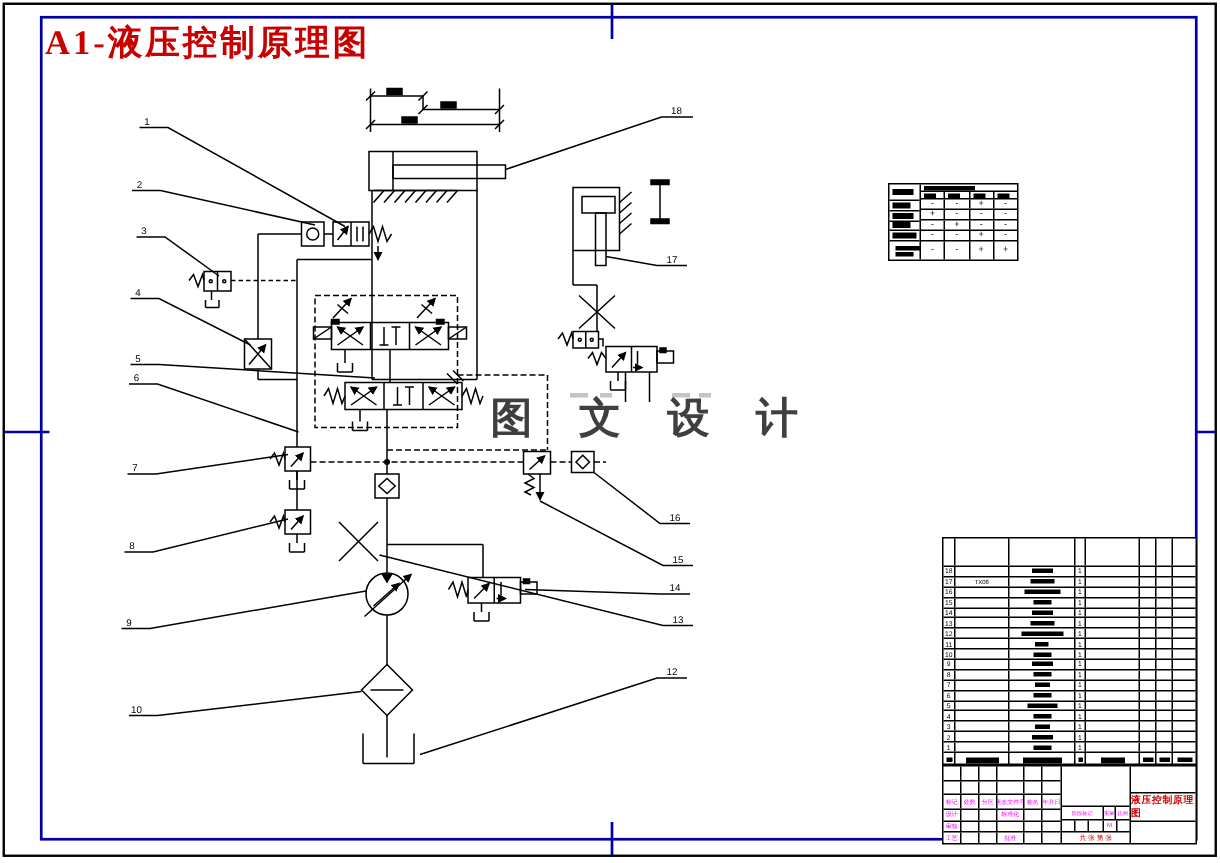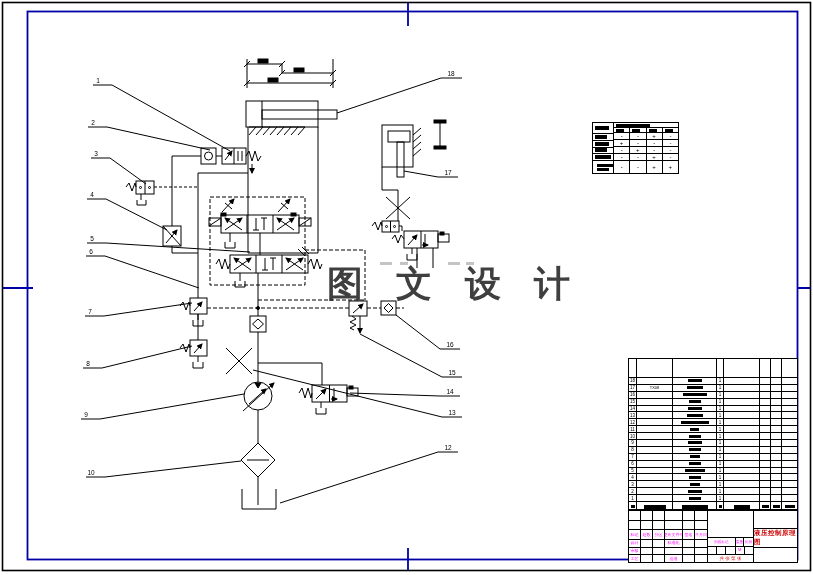--- a/index.html
+++ b/index.html
@@ -2,21 +2,21 @@
 <html><head>
 <meta charset="utf-8">
 <style>
   html,body{margin:0;padding:0;background:#fff;}
   .sheet{position:relative;width:813px;height:575px;background:#fff;overflow:hidden;
          font-family:"Liberation Sans",sans-serif;}
   .sheet svg{position:absolute;left:0;top:0;}
   .title-red{position:absolute;left:30px;top:13px;font-family:"Liberation Serif",serif;
              font-weight:bold;font-size:23px;color:#c80000;letter-spacing:2px;white-space:nowrap;}
   .watermark{position:absolute;left:327px;top:260px;font-family:"Liberation Serif",serif;
-             font-weight:bold;font-size:36px;color:#2b2b2b;letter-spacing:12px;white-space:nowrap;opacity:.9;}
+             font-weight:bold;font-size:28px;color:#2b2b2b;letter-spacing:12px;white-space:nowrap;opacity:.9;}
   .blob{display:inline-block;height:4px;background:#000;vertical-align:middle;}
   .blob2{display:inline-block;height:3px;background:#000;vertical-align:middle;}
 
   
   .atable{position:absolute;left:592px;top:122px;width:87px;height:52px;border:1px solid #000;
           box-sizing:border-box;display:flex;font-size:6px;}
   .at-left{width:21px;border-right:1px solid #000;box-sizing:border-box;display:flex;flex-direction:column;}
   .at-left .lc{box-sizing:border-box;border-bottom:1px solid #000;display:flex;align-items:center;padding-left:2px;}
   .at-left .lc:last-child{border-bottom:none;flex-direction:column;justify-content:center;align-items:flex-start;}
   .at-right{flex:1;display:flex;flex-direction:column;}
@@ -310,20 +310,21 @@
     <text x="451" y="76">18</text>
     <text x="448" y="175">17</text>
     <text x="450" y="347">16</text>
     <text x="452" y="375">15</text>
     <text x="450" y="394">14</text>
     <text x="452" y="415">13</text>
     <text x="448" y="450">12</text>
   </g>
 </svg>
 
+<div class="title-red">A1-液压控制原理图</div>
 
 <div class="watermark">图 文 设 计</div>
 
 <div class="atable">
   <div class="at-left">
     <div class="lc" style="height:11px;">
           <span class="blob" style="width:14px;"></span>
         </div>
     <div class="lc" style="height:7px;">
           <span class="blob" style="width:12px;"></span>

